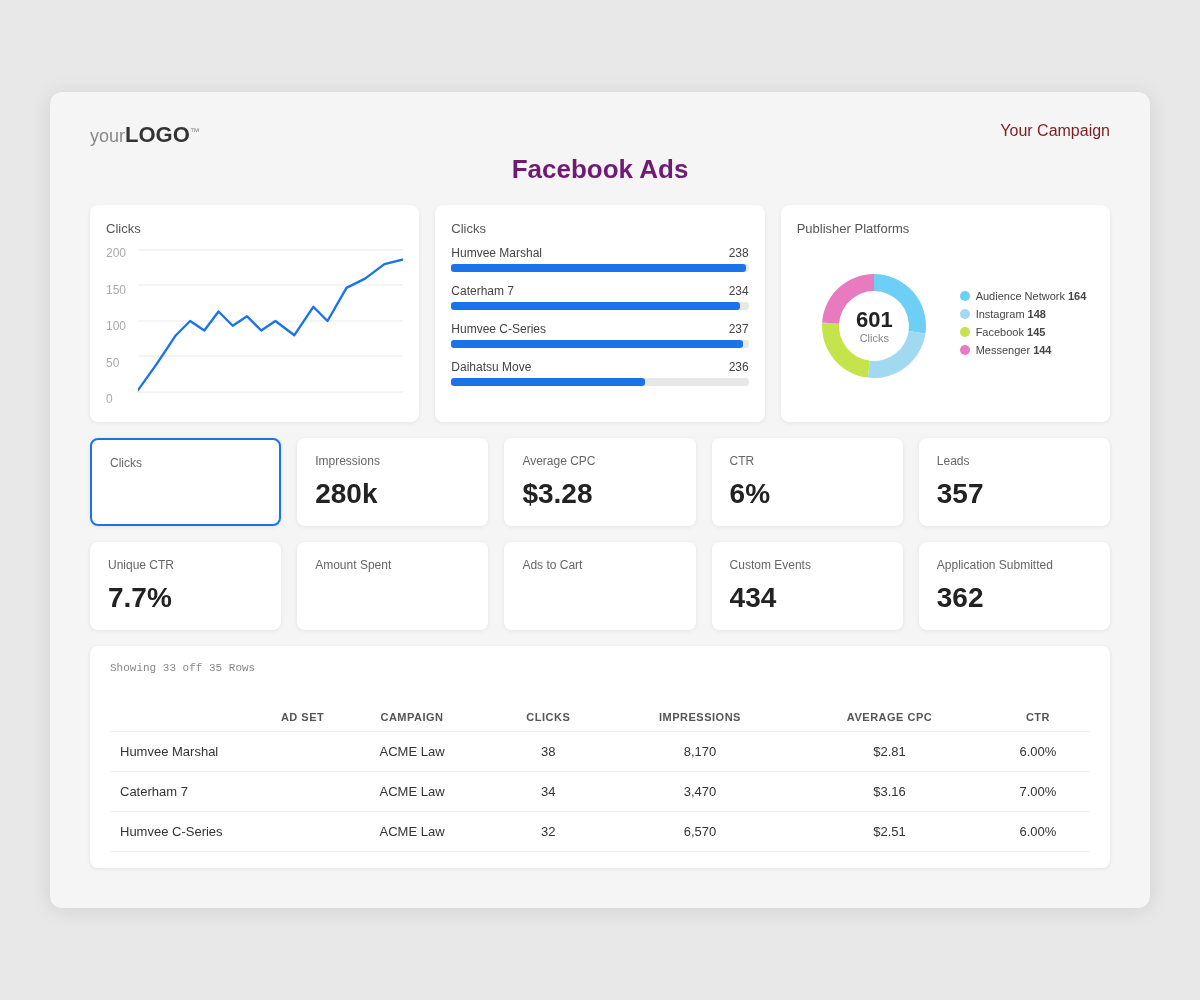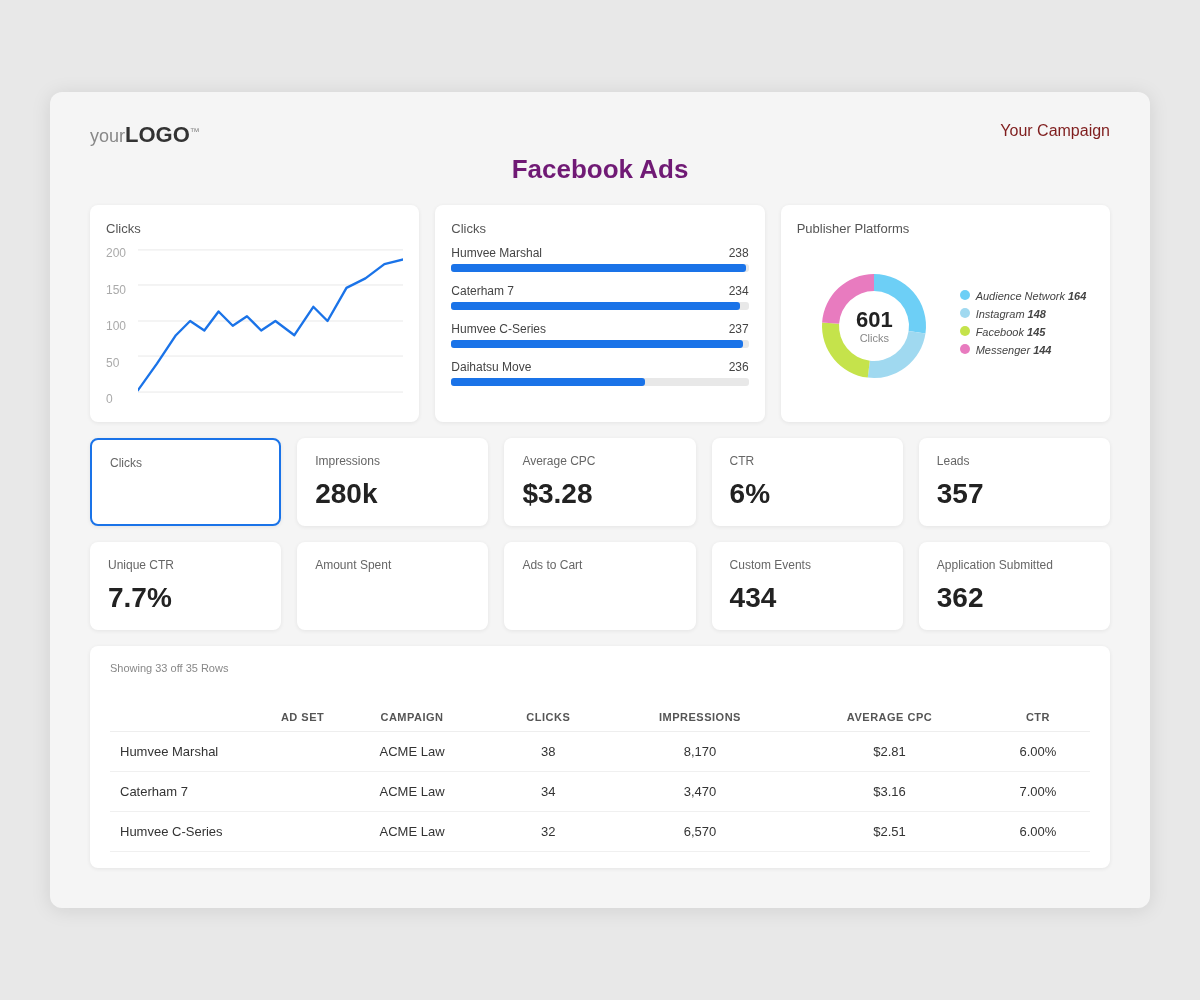--- a/index.html
+++ b/index.html
@@ -106,23 +106,22 @@
       align-items: center;
       justify-content: space-around;
       padding-top: 10px;
     }
     .donut-legend {
       font-size: 11px;
       color: #444;
     }
     .legend-item {
       display: flex;
-      align-items: flex-start;
+      align-items: center;
       margin-bottom: 6px;
-      font-style: italic;
     }
     .legend-dot {
       width: 10px;
       height: 10px;
       border-radius: 50%;
       margin-right: 6px;
       flex-shrink: 0;
     }
     .donut-center {
       position: absolute;
@@ -179,20 +178,21 @@
     .table-card {
       background: #fff;
       border-radius: 8px;
       padding: 16px 20px;
       box-shadow: 0 1px 4px rgba(0,0,0,0.07);
     }
     .table-subtitle {
       font-size: 11px;
       color: #888;
       margin-bottom: 29px;
+      font-family: Liberation Mono, monospace;
     }
     table {
       width: 100%;
       border-collapse: collapse;
     }
     thead th {
       font-size: 11px;
       font-weight: 700;
       color: #555;
       text-transform: uppercase;

